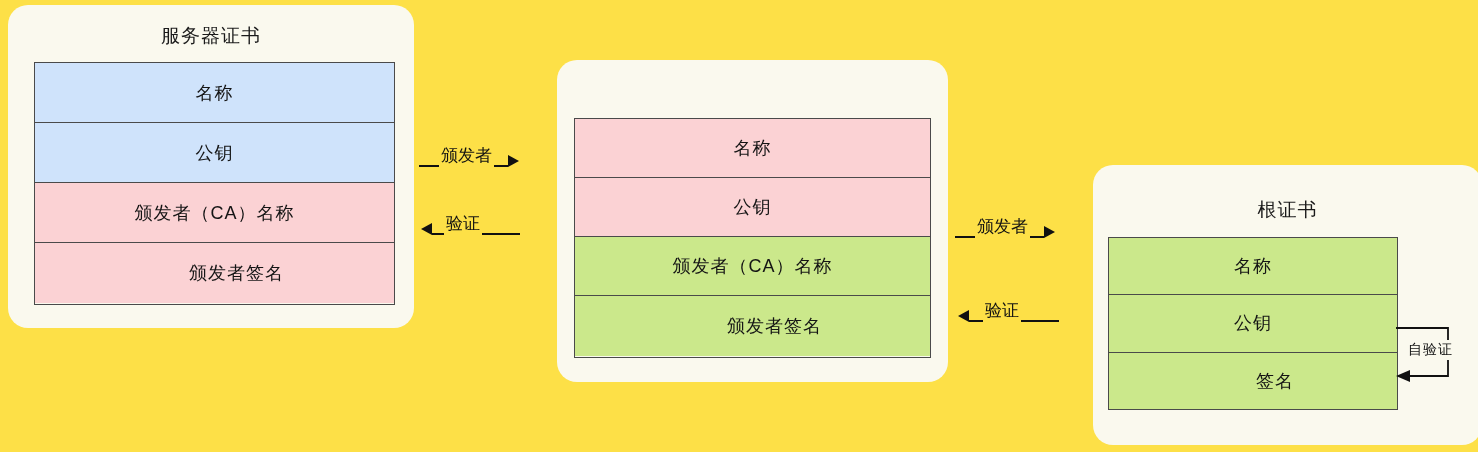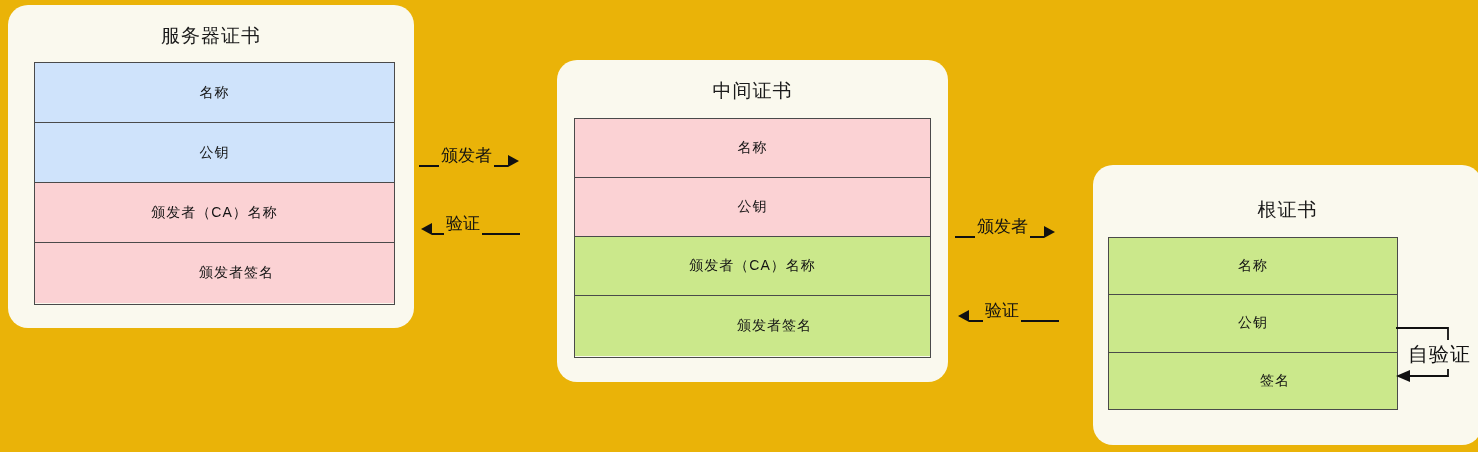--- a/index.html
+++ b/index.html
@@ -7,21 +7,21 @@
     padding: 0;
     background: #ffffff;
   }
   body {
     font-family: "Liberation Sans", "DejaVu Sans", sans-serif;
   }
   #canvas {
     position: relative;
     width: 1478px;
     height: 452px;
-    background: #eab308;
+    background: #fde047;
     overflow: hidden;
   }
 
   
   .cert-card {
     position: absolute;
     background: #faf9ee;
     border-radius: 20px;
     box-sizing: border-box;
   }
@@ -40,21 +40,21 @@
     box-sizing: border-box;
     border: 1.5px solid #4a4a4a;
     display: flex;
     flex-direction: column;
   }
   .cert-row {
     box-sizing: border-box;
     display: flex;
     align-items: center;
     justify-content: center;
-    font-size: 14px;
+    font-size: 18px;
     color: #141414;
     letter-spacing: 1px;
     border-bottom: 1.5px solid #4a4a4a;
     white-space: nowrap;
   }
   .cert-row:last-child { border-bottom: none; padding-left: 44px; }
   .c-blue  { background: #cfe3fb; }
   .c-pink  { background: #fbd2d4; }
   .c-green { background: #cbe88b; }
 
@@ -80,21 +80,21 @@
   }
   .arrow-right { border-left: 11px solid #111111; }
   .arrow-left  { border-right: 11px solid #111111; }
 
   
   .selfloop {
     position: absolute;
   }
   .selfloop-label {
     position: absolute;
-    font-size: 20px;
+    font-size: 14px;
     color: #111111;
     white-space: nowrap;
     background: #faf9ee;
     padding: 1px 2px;
     letter-spacing: 1px;
   }
 
   
   .watermark {
     position: absolute;
@@ -113,21 +113,20 @@
     <div class="cert-title" style="top:18px;">服务器证书</div>
     <div class="cert-table" style="left:26px; top:57px; width:361px; height:243px;">
       <div class="cert-row c-blue" style="height:60px;">名称</div>
       <div class="cert-row c-blue" style="height:60px;">公钥</div>
       <div class="cert-row c-pink" style="height:60px;">颁发者（CA）名称</div>
       <div class="cert-row c-pink" style="height:60px;">颁发者签名</div>
     </div>
   </div>
 
   <div class="cert-card" style="left:557px; top:60px; width:391px; height:322px;">
-    <div class="cert-title" style="top:18px;">中间证书</div>
     <div class="cert-table" style="left:17px; top:58px; width:357px; height:240px;">
       <div class="cert-row c-pink" style="height:59px;">名称</div>
       <div class="cert-row c-pink" style="height:59px;">公钥</div>
       <div class="cert-row c-green" style="height:59px;">颁发者（CA）名称</div>
       <div class="cert-row c-green" style="height:60px;">颁发者签名</div>
     </div>
   </div>
 
   <div class="cert-card" style="left:1093px; top:165px; width:389px; height:280px;">
     <div class="cert-title" style="top:32px;">根证书</div>

